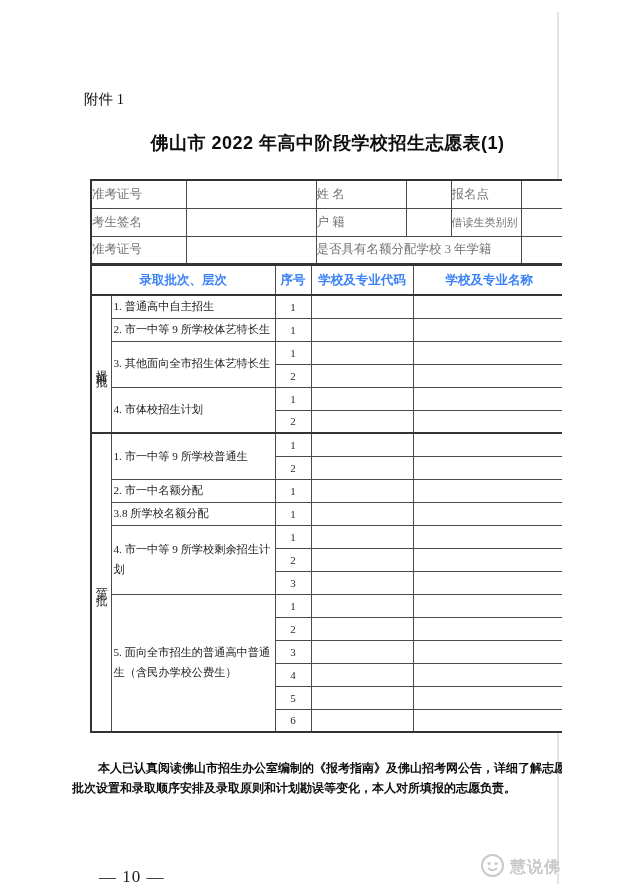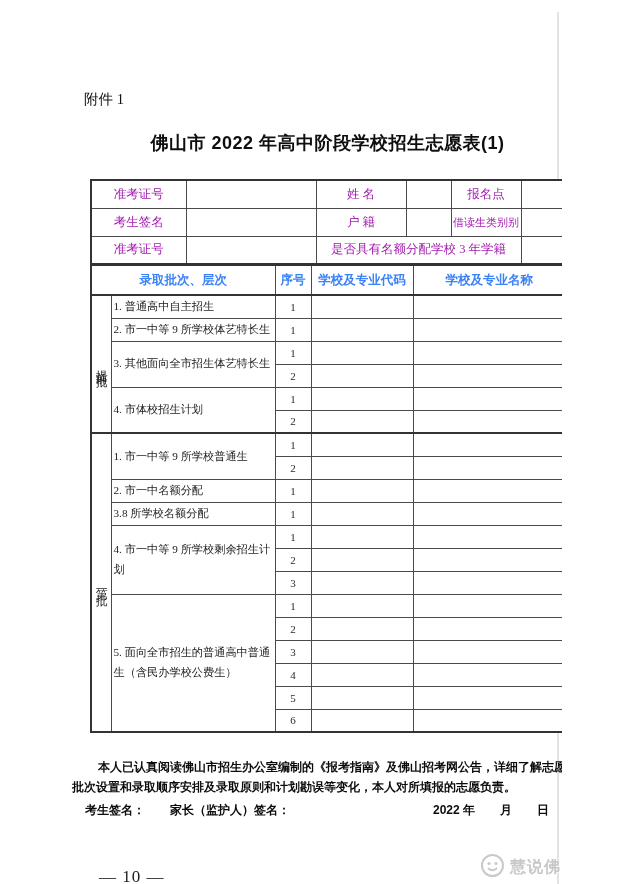--- a/index.html
+++ b/index.html
@@ -18,21 +18,21 @@
   }
 
   .tables { position:absolute; left:90px; top:167px; width:475px; }
   table { border-collapse:collapse; table-layout:fixed; width:475px; background:#fff; }
   td, th { border:1px solid #4a4a4a; overflow:hidden; }
   table.outer { border:2px solid #333; }
   .main-tbl { margin-top:-1px; }
 
   
   .info-tbl tr { height:28px; }
-  .info-label { font-size:12.5px; text-align:center; color:#a21caf; }
+  .info-label { font-size:12.5px; text-align:left; color:#737373; }
   .info-label.small { font-size:11px; letter-spacing:0; }
   .blank-cell { background:#fff; }
 
   
   .main-tbl .head-row { height:30px; }
   .main-tbl .head-row th {
     font-family:"Liberation Sans","DejaVu Sans",sans-serif;
     font-weight:bold; font-size:12.5px; color:#3b82f6; text-align:center;
   }
   .main-tbl tr { height:23px; }
@@ -44,21 +44,21 @@
   .item-cell {
     font-size:11.2px; text-align:left; vertical-align:middle;
     padding:1px 2px 1px 2px; line-height:1.75; color:#1c1c1c;
   }
   .seq-cell { font-size:11px; text-align:center; color:#2b2b2b; }
   .batch-start td { border-top:2px solid #333; }
 
   
   .declaration {
     position:absolute; left:72px; top:747px; width:494px;
-    font-family:Liberation Mono, monospace; font-weight:bold;
+    font-family:Liberation Sans, sans-serif; font-weight:bold;
     font-size:12px; line-height:19.5px; text-indent:26px; color:#0c0c0c;
   }
   .sign-row {
     position:absolute; left:72px; top:790px; width:494px; height:20px;
     font-family:"Liberation Sans","DejaVu Sans",sans-serif; font-weight:bold;
     font-size:12px; color:#0c0c0c;
   }
   .sign-row span { position:absolute; top:0; white-space:nowrap; }
   .sign-student { left:13px; }
   .sign-guardian { left:98px; }
@@ -245,27 +245,20 @@
           <tr>
             <td class="seq-cell">6</td>
             <td class="blank-cell"></td>
             <td class="blank-cell"></td>
           </tr>
         </tbody>
     </table>
   </div>
 
   <div class="declaration">本人已认真阅读佛山市招生办公室编制的《报考指南》及佛山招考网公告，详细了解志愿批次设置和录取顺序安排及录取原则和计划勘误等变化，本人对所填报的志愿负责。</div>
-  <div class="sign-row">
-    <span class="sign-student">考生签名：</span>
-    <span class="sign-guardian">家长（监护人）签名：</span>
-    <span class="sign-year">2022 年</span>
-    <span class="sign-month">月</span>
-    <span class="sign-day">日</span>
-  </div>
 
   <div class="page-number">— 10 —</div>
 
   <div class="watermark">
     <span>
       <svg width="25" height="25" viewBox="0 0 25 25">
         <circle cx="12.5" cy="12.5" r="10.5" fill="none" stroke="#c9c9c9" stroke-width="2"></circle>
         <circle cx="9" cy="10.5" r="1.6" fill="#c9c9c9"></circle>
         <circle cx="16" cy="10.5" r="1.6" fill="#c9c9c9"></circle>
         <path d="M8.5 15.5 Q12.5 19 16.5 15.5" fill="none" stroke="#c9c9c9" stroke-width="1.8" stroke-linecap="round"></path>

